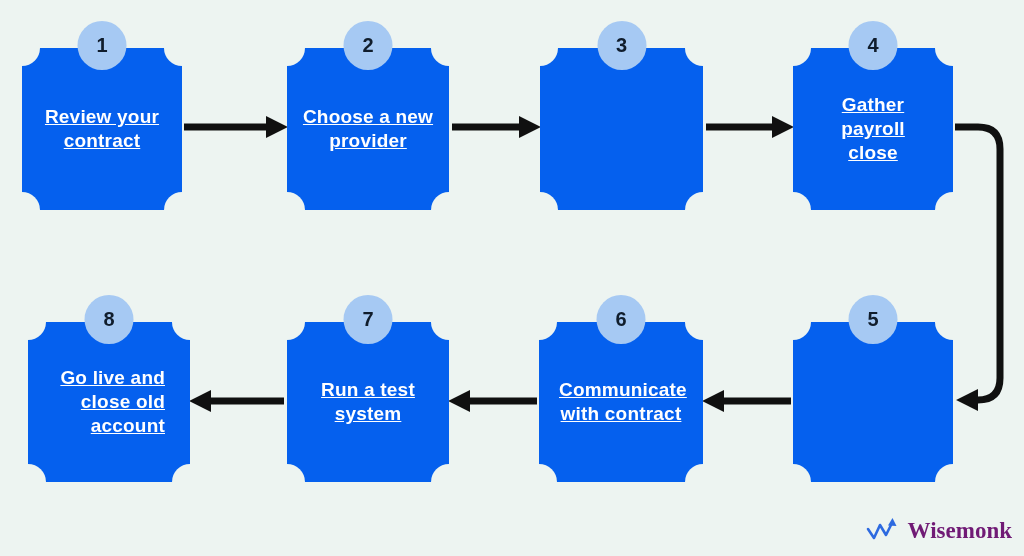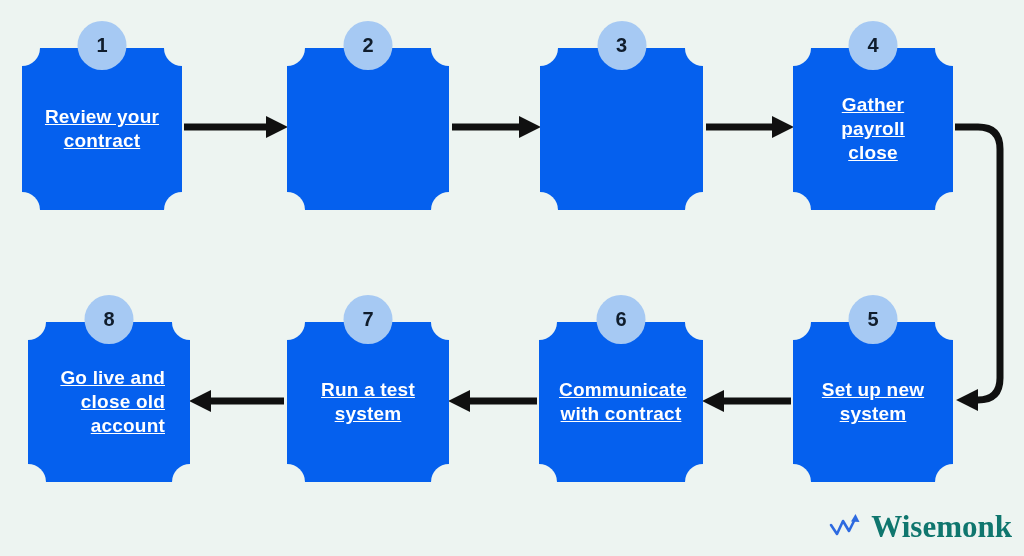--- a/index.html
+++ b/index.html
@@ -83,23 +83,23 @@
     position: absolute;
     right: 12px;
     bottom: 11px;
     display: flex;
     align-items: center;
     gap: 8px;
     z-index: 2;
   }
   .brand-text {
     font-family: "Liberation Serif", serif;
-    font-size: 31px;
+    font-size: 23px;
     font-weight: 700;
-    color: #0f766e;
+    color: #701a75;
   }
 </style>
 </head>
 <body>
 
 <div class="canvas">
 
   <svg class="arrows" viewBox="0 0 1024 556" xmlns="http://www.w3.org/2000/svg">
     <defs>
       <marker id="ah" viewBox="0 0 10 10" refX="2" refY="5" markerWidth="3.2" markerHeight="3.6" orient="auto">
@@ -127,20 +127,21 @@
   </div>
 
   <div class="step s2">
     <div class="notch tl"></div>
     <div class="notch tr"></div>
     <div class="notch bl"></div>
     <div class="notch br"></div>
     <div class="badge">
         <span>2</span>
       </div>
+    <div class="label">Choose a new provider</div>
   </div>
 
   <div class="step s3">
     <div class="notch tl"></div>
     <div class="notch tr"></div>
     <div class="notch bl"></div>
     <div class="notch br"></div>
     <div class="badge">
         <span>3</span>
       </div>
@@ -158,21 +159,20 @@
   </div>
 
   <div class="step s5">
     <div class="notch tl"></div>
     <div class="notch tr"></div>
     <div class="notch bl"></div>
     <div class="notch br"></div>
     <div class="badge">
         <span>5</span>
       </div>
-    <div class="label">Set up new system</div>
   </div>
 
   <div class="step s6">
     <div class="notch tl"></div>
     <div class="notch tr"></div>
     <div class="notch bl"></div>
     <div class="notch br"></div>
     <div class="badge">
         <span>6</span>
       </div>

